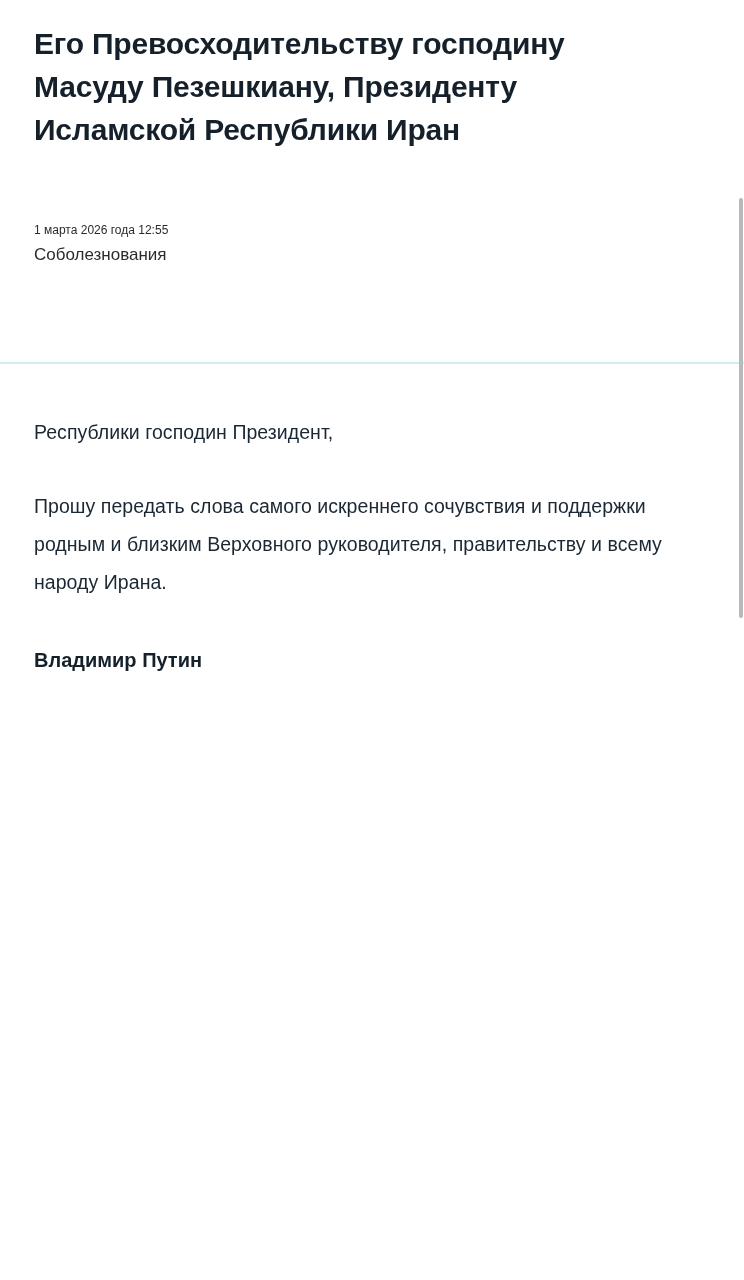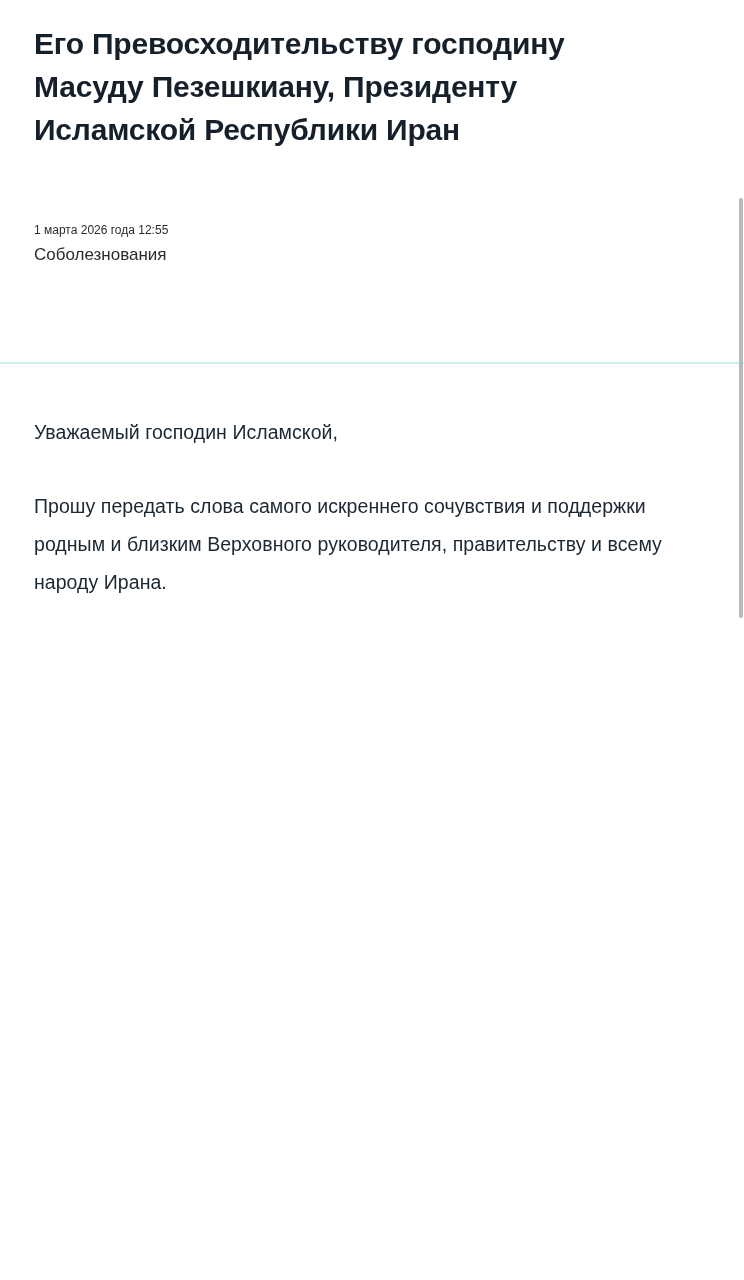--- a/index.html
+++ b/index.html
@@ -112,21 +112,22 @@
   <h1 class="doc-title">Его Превосходительству господину Масуду Пезешкиану, Президенту Исламской Республики Иран</h1>
 
   <div class="meta-block">
     <div class="meta-date">1 марта 2026 года 12:55</div>
     <div class="meta-category">Соболезнования</div>
   </div>
 
   <div class="divider"></div>
 
   <div class="body-text">
-    <p class="para">Уважаемый господин Исламской,</p>
+    <p class="para">Республики господин Президент,</p>
     <p class="para">Прошу передать слова самого искреннего сочувствия и поддержки родным и близким Верховного руководителя, правительству и всему народу Ирана.</p>
+    <div class="signature">Владимир Путин</div>
   </div>
 
   <div class="scrollbar-track">
     <div class="scrollbar-thumb"></div>
   </div>
 
 </div>
 
 </body></html>

